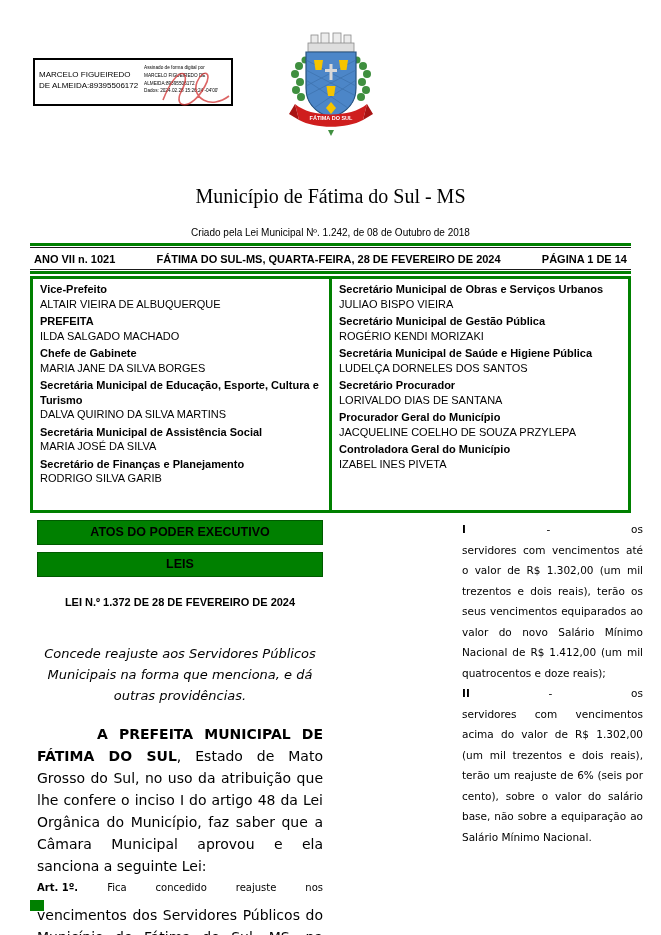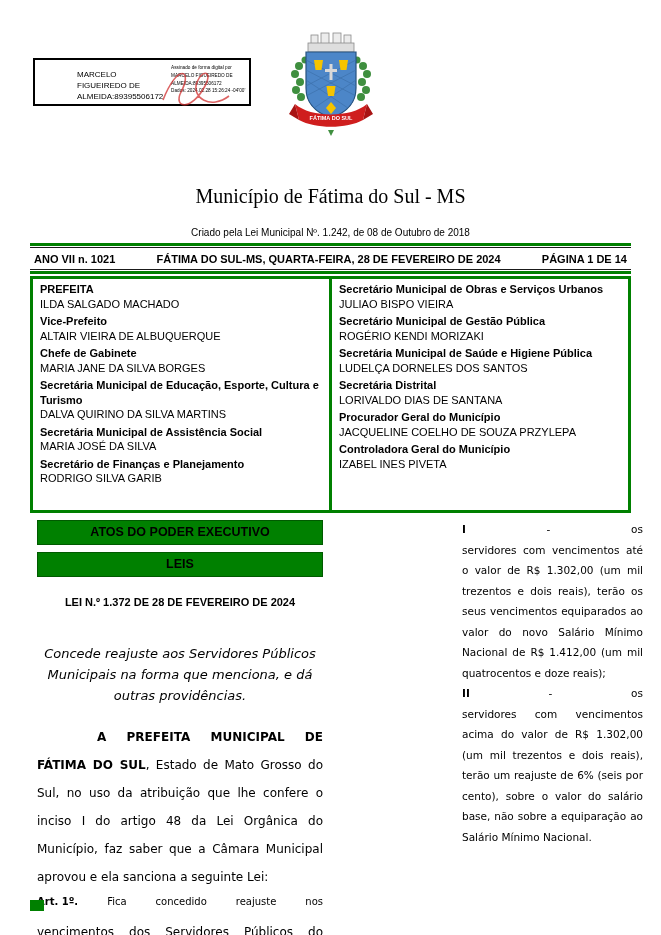--- a/index.html
+++ b/index.html
@@ -5,22 +5,22 @@
   * { margin:0; padding:0; box-sizing:border-box; }
   html,body { background:#888; }
   .page {
     position:relative; width:661px; height:935px; margin:0 auto;
     background:#ffffff; color:#000;
     font-family:"Liberation Sans", sans-serif; overflow:hidden;
   }
 
   
   .sig-box {
-    position:absolute; left:33px; top:58px; width:218px; height:48px;
-    border:2px solid #000; display:flex; background:transparent;padding-left:38px;
+    position:absolute; left:33px; top:58px; width:200px; height:48px;
+    border:2px solid #000; display:flex; background:transparent;
   }
   .sig-name {
     width:106px; padding:9px 0 0 4px; font-size:8px; line-height:1.4;
     font-family:"Liberation Sans", sans-serif;
   }
   .sig-details {
     width:90px; padding:4px 2px 0 3px; font-size:4.7px; line-height:1.65;
     font-family:"Liberation Sans", sans-serif;
   }
   .sig-scribble { position:absolute; left:118px; top:-8px; pointer-events:none; }
@@ -73,21 +73,21 @@
   }
   .law-heading {
     text-align:center; font-weight:bold; font-size:11px; margin-top:19px;
     font-family:Liberation Sans, sans-serif;
   }
   .law-summary {
     text-align:center; font-style:italic; font-size:13px; line-height:21px;
     margin-top:35px; font-family:"DejaVu Sans", sans-serif;
   }
   .para {
-    font-family:"DejaVu Sans", sans-serif; font-size:12px; line-height:28px;
+    font-family:"DejaVu Sans", sans-serif; font-size:14px; line-height:22px;
     text-align:justify;
   }
   .para1 { margin-top:17px; text-indent:60px; }
   .art-row {
     display:flex; justify-content:space-between; align-items:baseline;
     font-family:"DejaVu Sans", sans-serif; font-size:10px;
     margin-top:5px; height:22px;
   }
   .art-label { font-weight:bold; }
 
@@ -176,28 +176,28 @@
       <span>FÁTIMA DO SUL-MS, QUARTA-FEIRA, 28 DE FEVEREIRO DE 2024</span>
       <span>PÁGINA 1 DE 14</span>
     </div>
     <div class="hr-black2"></div>
     <div class="hr-green"></div>
   </div>
 
   <div class="officials">
     <div class="off-col off-col-left">
       <div class="off-entry">
+        <div class="off-title">Vice-Prefeito</div>
+        <div class="off-name">ALTAIR VIEIRA DE ALBUQUERQUE</div>
+      </div>
+      <div class="off-entry">
         <div class="off-title">PREFEITA</div>
         <div class="off-name">ILDA SALGADO MACHADO</div>
       </div>
       <div class="off-entry">
-        <div class="off-title">Vice-Prefeito</div>
-        <div class="off-name">ALTAIR VIEIRA DE ALBUQUERQUE</div>
-      </div>
-      <div class="off-entry">
         <div class="off-title">Chefe de Gabinete</div>
         <div class="off-name">MARIA JANE DA SILVA BORGES</div>
       </div>
       <div class="off-entry">
         <div class="off-title">Secretária Municipal de Educação, Esporte, Cultura e Turismo</div>
         <div class="off-name">DALVA QUIRINO DA SILVA MARTINS</div>
       </div>
       <div class="off-entry">
         <div class="off-title">Secretária Municipal de Assistência Social</div>
         <div class="off-name">MARIA JOSÉ DA SILVA</div>
@@ -214,21 +214,21 @@
       </div>
       <div class="off-entry">
         <div class="off-title">Secretário Municipal de Gestão Pública</div>
         <div class="off-name">ROGÉRIO KENDI MORIZAKI</div>
       </div>
       <div class="off-entry">
         <div class="off-title">Secretária Municipal de Saúde e Higiene Pública</div>
         <div class="off-name">LUDELÇA DORNELES DOS SANTOS</div>
       </div>
       <div class="off-entry">
-        <div class="off-title">Secretária Distrital</div>
+        <div class="off-title">Secretário Procurador</div>
         <div class="off-name">LORIVALDO DIAS DE SANTANA</div>
       </div>
       <div class="off-entry">
         <div class="off-title">Procurador Geral do Município</div>
         <div class="off-name">JACQUELINE COELHO DE SOUZA PRZYLEPA</div>
       </div>
       <div class="off-entry">
         <div class="off-title">Controladora Geral do Município</div>
         <div class="off-name">IZABEL INES PIVETA</div>
       </div>

